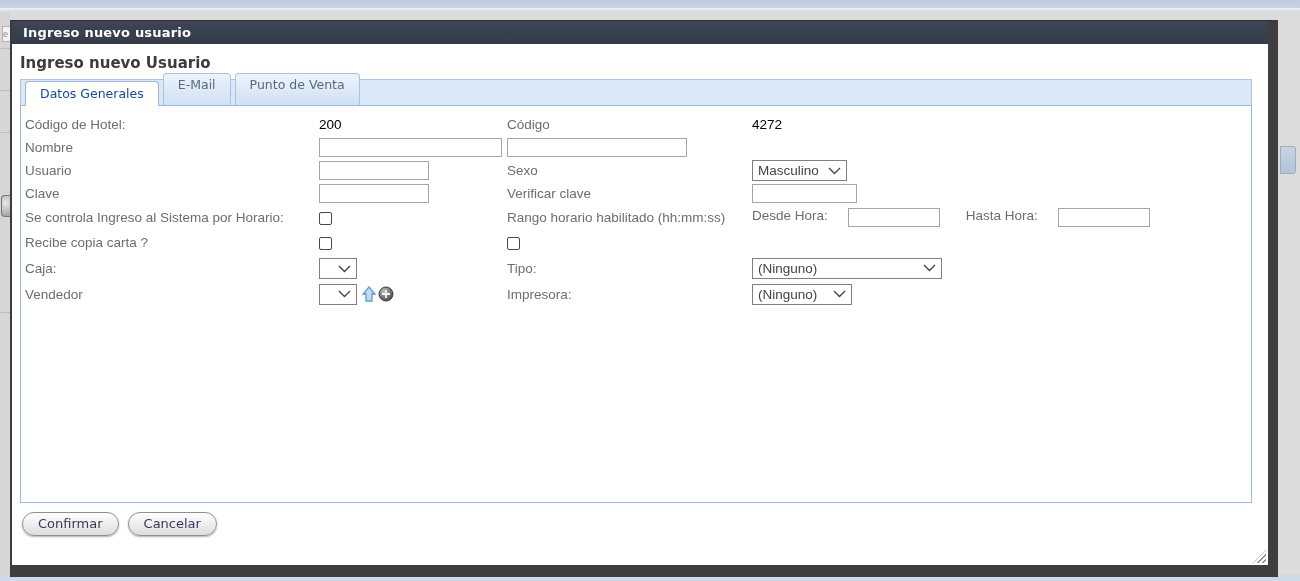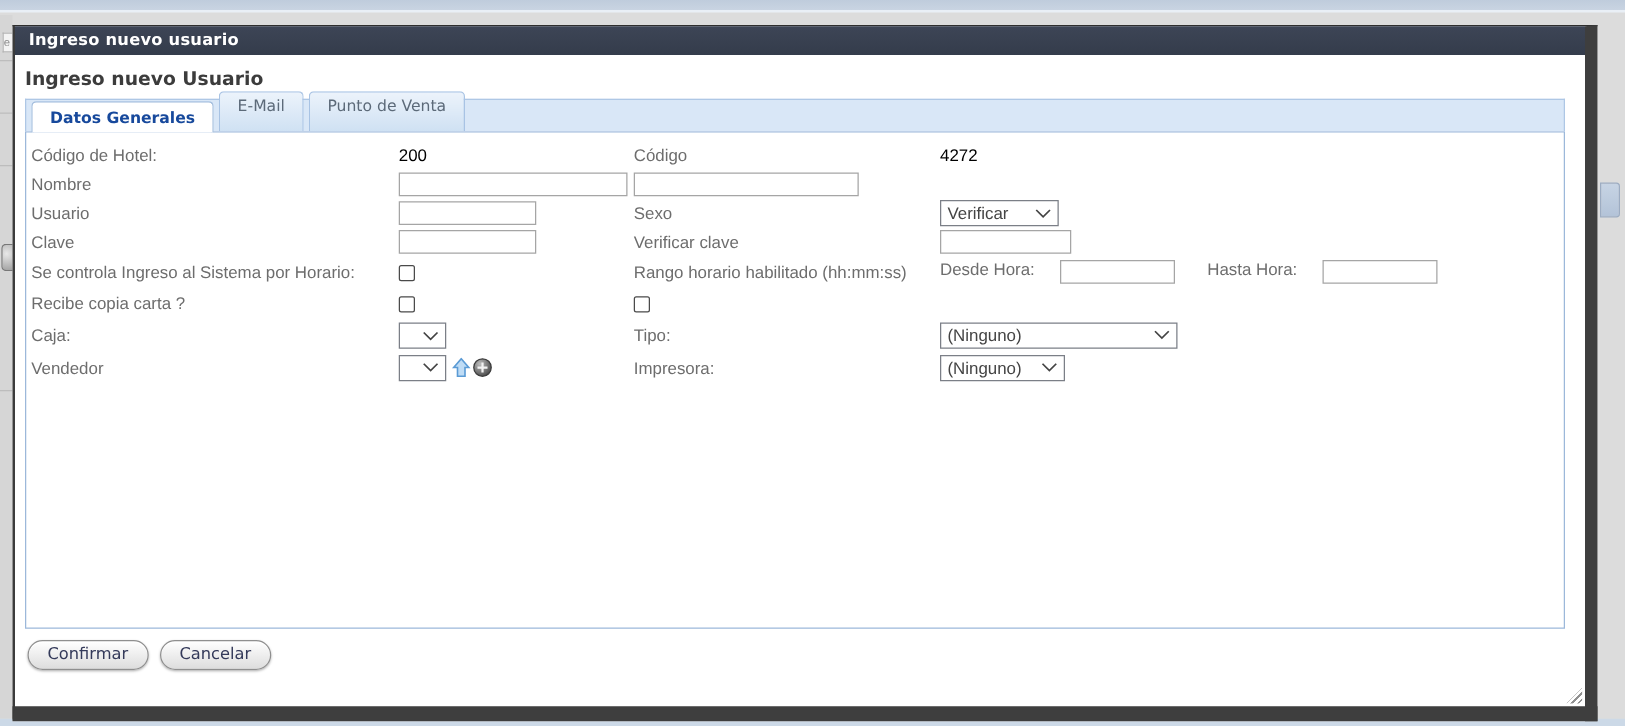--- a/index.html
+++ b/index.html
@@ -31,21 +31,21 @@
   .modal-body { padding:0 8px; position:relative; height:521px; }
   .heading { font-family:"DejaVu Sans", sans-serif; font-size:15px; font-weight:bold;
     color:#3c3c3c; padding:10px 0 7px 0; }
 
   
   .tabstrip { width:1232px; height:26px; background:#d9e7f7; border:1px solid #aec7e5;
     border-bottom:0; display:flex; align-items:flex-end; padding-left:4px; position:relative; z-index:2; }
   .tab { font-family:"DejaVu Sans", sans-serif; font-size:12.5px; height:32px; line-height:21px;
     padding:0 14px; margin-right:4px; border:1px solid #a8c3e4; border-bottom:0;
     border-radius:4px 4px 0 0; background:linear-gradient(#ecf3fb,#cfe1f3); color:#5c6a79; cursor:pointer; }
-  .tab.active { background:#ffffff; color:#17499c; font-weight:bold; height:25px; line-height:24px;
+  .tab.active { background:#ffffff; color:#17499c; font-weight:normal; height:25px; line-height:24px;
     border-color:#9cb8da; margin-bottom:-1px; }
 
   
   .panel { width:1232px; height:398px; border:1px solid #9cb8da; background:#ffffff;
     position:relative; z-index:1; padding-top:7px; }
   .frow { display:grid; grid-template-columns:294px 188px 245px auto; align-items:center;
     min-height:23px; padding-left:4px; font-size:13.5px; color:#6d6d6d; }
   .frow .lbl { white-space:nowrap; }
   .static-val { color:#000000; }
   .ti { height:19px; border:1px solid #a5a5a5; background:#fff; font-size:13px;
@@ -117,21 +117,21 @@
         <span><input class="ti w183" type="text" value="" style=""></span>
         <span><input class="ti w180" type="text" value="" style=""></span>
       </div>
 
       <div class="frow">
         <span class="lbl">Usuario</span>
         <span><input class="ti w110" type="text" value="" style=""></span>
         <span class="lbl">Sexo</span>
         <span>
           <span class="sel w95">
-            <span>Verificar</span>
+            <span>Masculino</span>
             <svg class="chev" width="13" height="8" viewBox="0 0 13 8">
                 <polyline points="1,1 6.5,6.5 12,1" fill="none" stroke="#444" stroke-width="1.4"></polyline>
               </svg>
           </span>
         </span>
       </div>
 
       <div class="frow">
         <span class="lbl">Clave</span>
         <span><input class="ti w110" type="password" value="" style=""></span>

